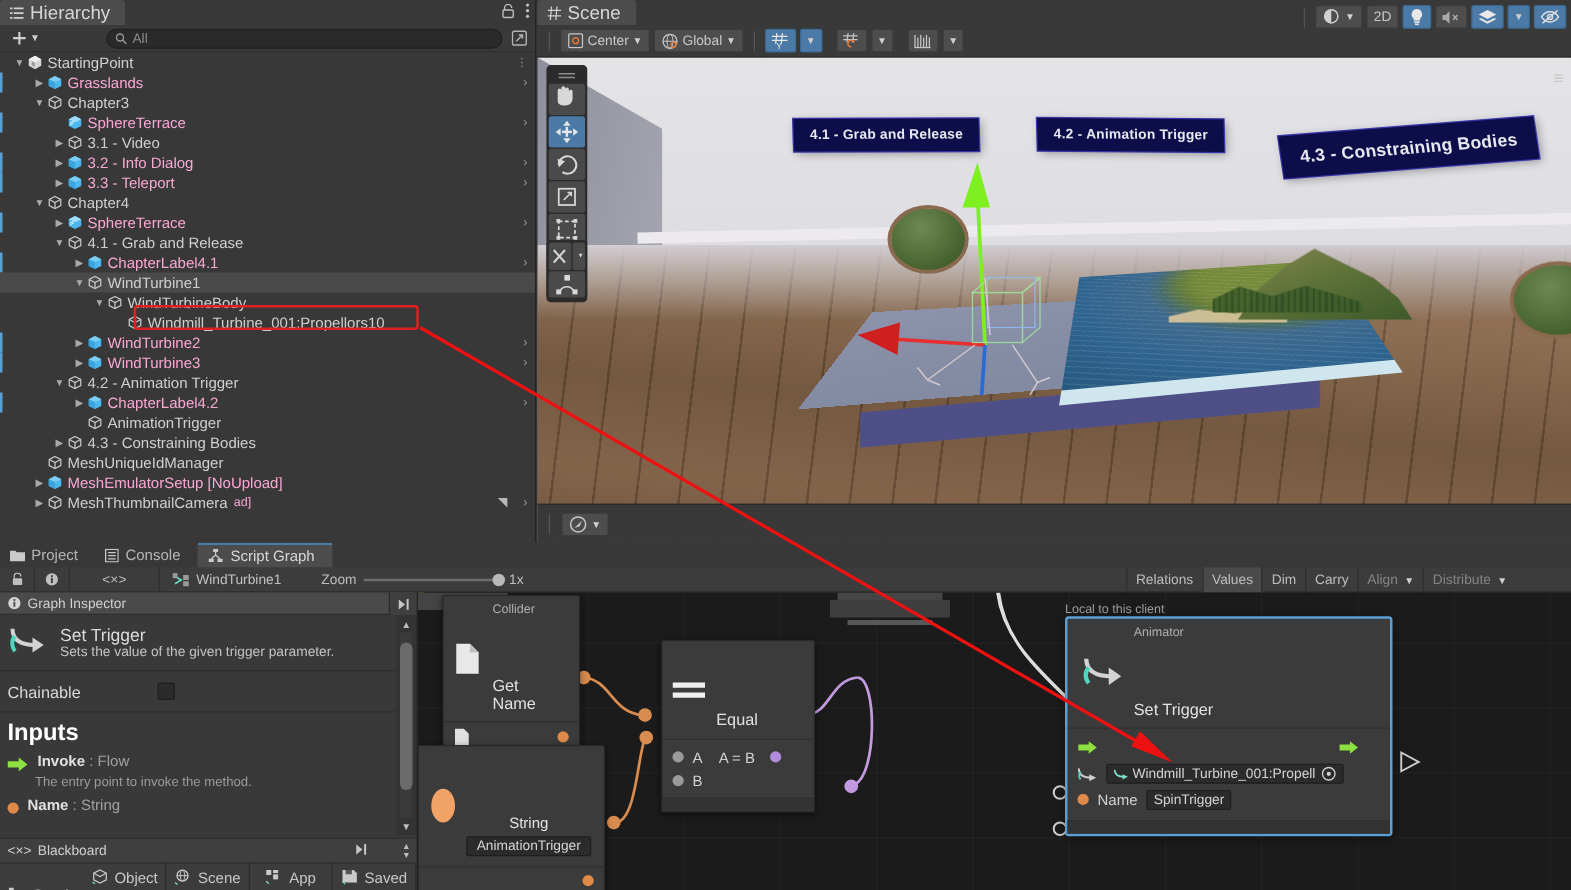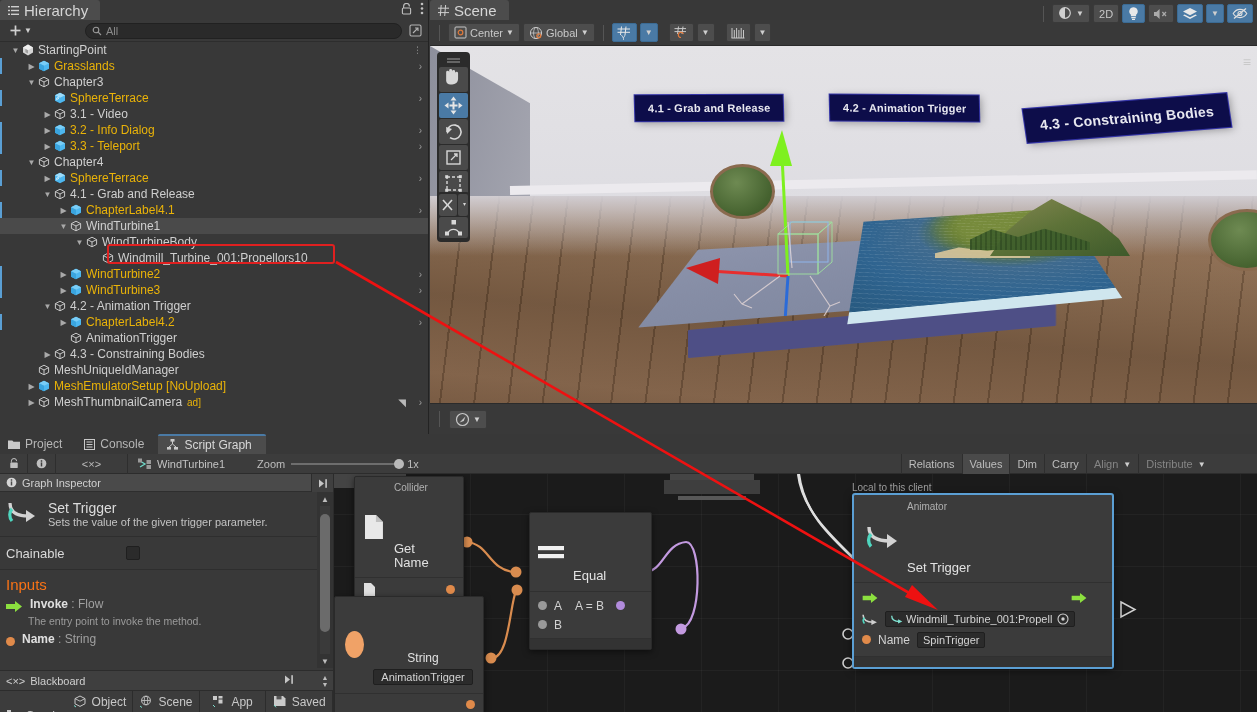--- a/index.html
+++ b/index.html
@@ -22,21 +22,21 @@
   .searchbox { flex:1; height:16px; background:#2a2a2a; border:1px solid #212121; border-radius:8px;
     display:flex; align-items:center; gap:4px; padding:0 6px; color:#8a8a8a; font-size:11px; margin-left:44px;}
   .srch-end { width:18px; height:18px; display:flex; align-items:center; justify-content:center; color:#b0b0b0;}
   .htree { position:absolute; top:42px; left:0; right:0; bottom:0; overflow:hidden; background:#383838;}
   .hrow { height:16px; display:flex; align-items:center; position:relative; font-size:12px; white-space:nowrap;}
   .hrow.sel { background:#4a4a4a; }
   .hrow .bar { position:absolute; left:0; top:0; bottom:0; width:2px; background:#5a9fd4;}
   .tw { width:11px; display:inline-block; text-align:center; color:#a9a9a9; font-size:8px; flex:0 0 11px;}
   .gicon { width:14px; flex:0 0 14px; display:flex; align-items:center; justify-content:center; }
   .hlabel { margin-left:3px; }
-  .blue { color:#eab308; }
+  .blue { color:#f9a8d4; }
   .white { color:#cfcfcf; }
   .chev { position:absolute; right:6px; color:#9a9a9a; font-size:10px; }
   .tagicon { position:absolute; right:22px; color:#b9b9b9; font-size:10px; }
 
   
   svg { display:block; }
 
   
   #scene { position:absolute; left:430px; top:0; width:827px; height:434px; background:#383838; }
   .scene-tabbar { height:20px; background:#383838; display:flex; align-items:flex-end; position:relative;}
@@ -149,21 +149,21 @@
   .insp-head{height:18px;background:#4a4a4a;display:flex;align-items:center;gap:5px;padding:0 6px;
      font-size:11px;color:#d0d0d0;border-bottom:1px solid #2e2e2e;position:relative;}
   .insp-head .endbtn{position:absolute;right:0;top:0;width:22px;height:18px;display:flex;
      align-items:center;justify-content:center;background:#3f3f3f;border-left:1px solid #2c2c2c;color:#c6c6c6;}
   .insp-body{position:absolute;top:18px;left:0;right:16px;bottom:44px;overflow:hidden;}
   .insp-sec{border-bottom:1px solid #2e2e2e;padding:8px 6px;}
   .insp-title{font-size:14px;color:#dcdcdc;}
   .insp-desc{font-size:11px;color:#c3c3c3;}
   .row-chain{display:flex;align-items:center;height:33px;padding:0 6px;border-bottom:1px solid #2e2e2e;}
   .chk{width:14px;height:14px;background:#2b2b2b;border:1px solid #1f1f1f;border-radius:2px;}
-  .inputs-h{font-size:15px;color:#f97316;padding:6px 6px 2px;}
+  .inputs-h{font-size:19px;color:#ffffff;padding:6px 6px 2px;font-weight:bold;}
   .in-row{display:flex;align-items:flex-start;gap:7px;padding:2px 6px;}
   .in-name{font-size:12px;color:#e0e0e0;font-weight:bold;}
   .in-type{font-size:12px;color:#a0a0a0;}
   .in-desc{font-size:10.5px;color:#9b9b9b;padding:0 6px 3px 28px;}
   .vscroll{position:absolute;right:0;top:18px;width:16px;bottom:44px;background:#333;}
   .vscroll .track{position:absolute;top:14px;bottom:14px;left:3px;width:10px;background:#3a3a3a;}
   .vscroll .thumb{position:absolute;top:22px;left:3px;width:10px;height:118px;background:#6b6b6b;border-radius:5px;}
   .vscroll .arr{position:absolute;left:0;width:16px;height:14px;display:flex;align-items:center;
      justify-content:center;color:#bdbdbd;font-size:8px;}
   .blackboard{position:absolute;left:0;right:0;bottom:22px;height:20px;background:#3f3f3f;

